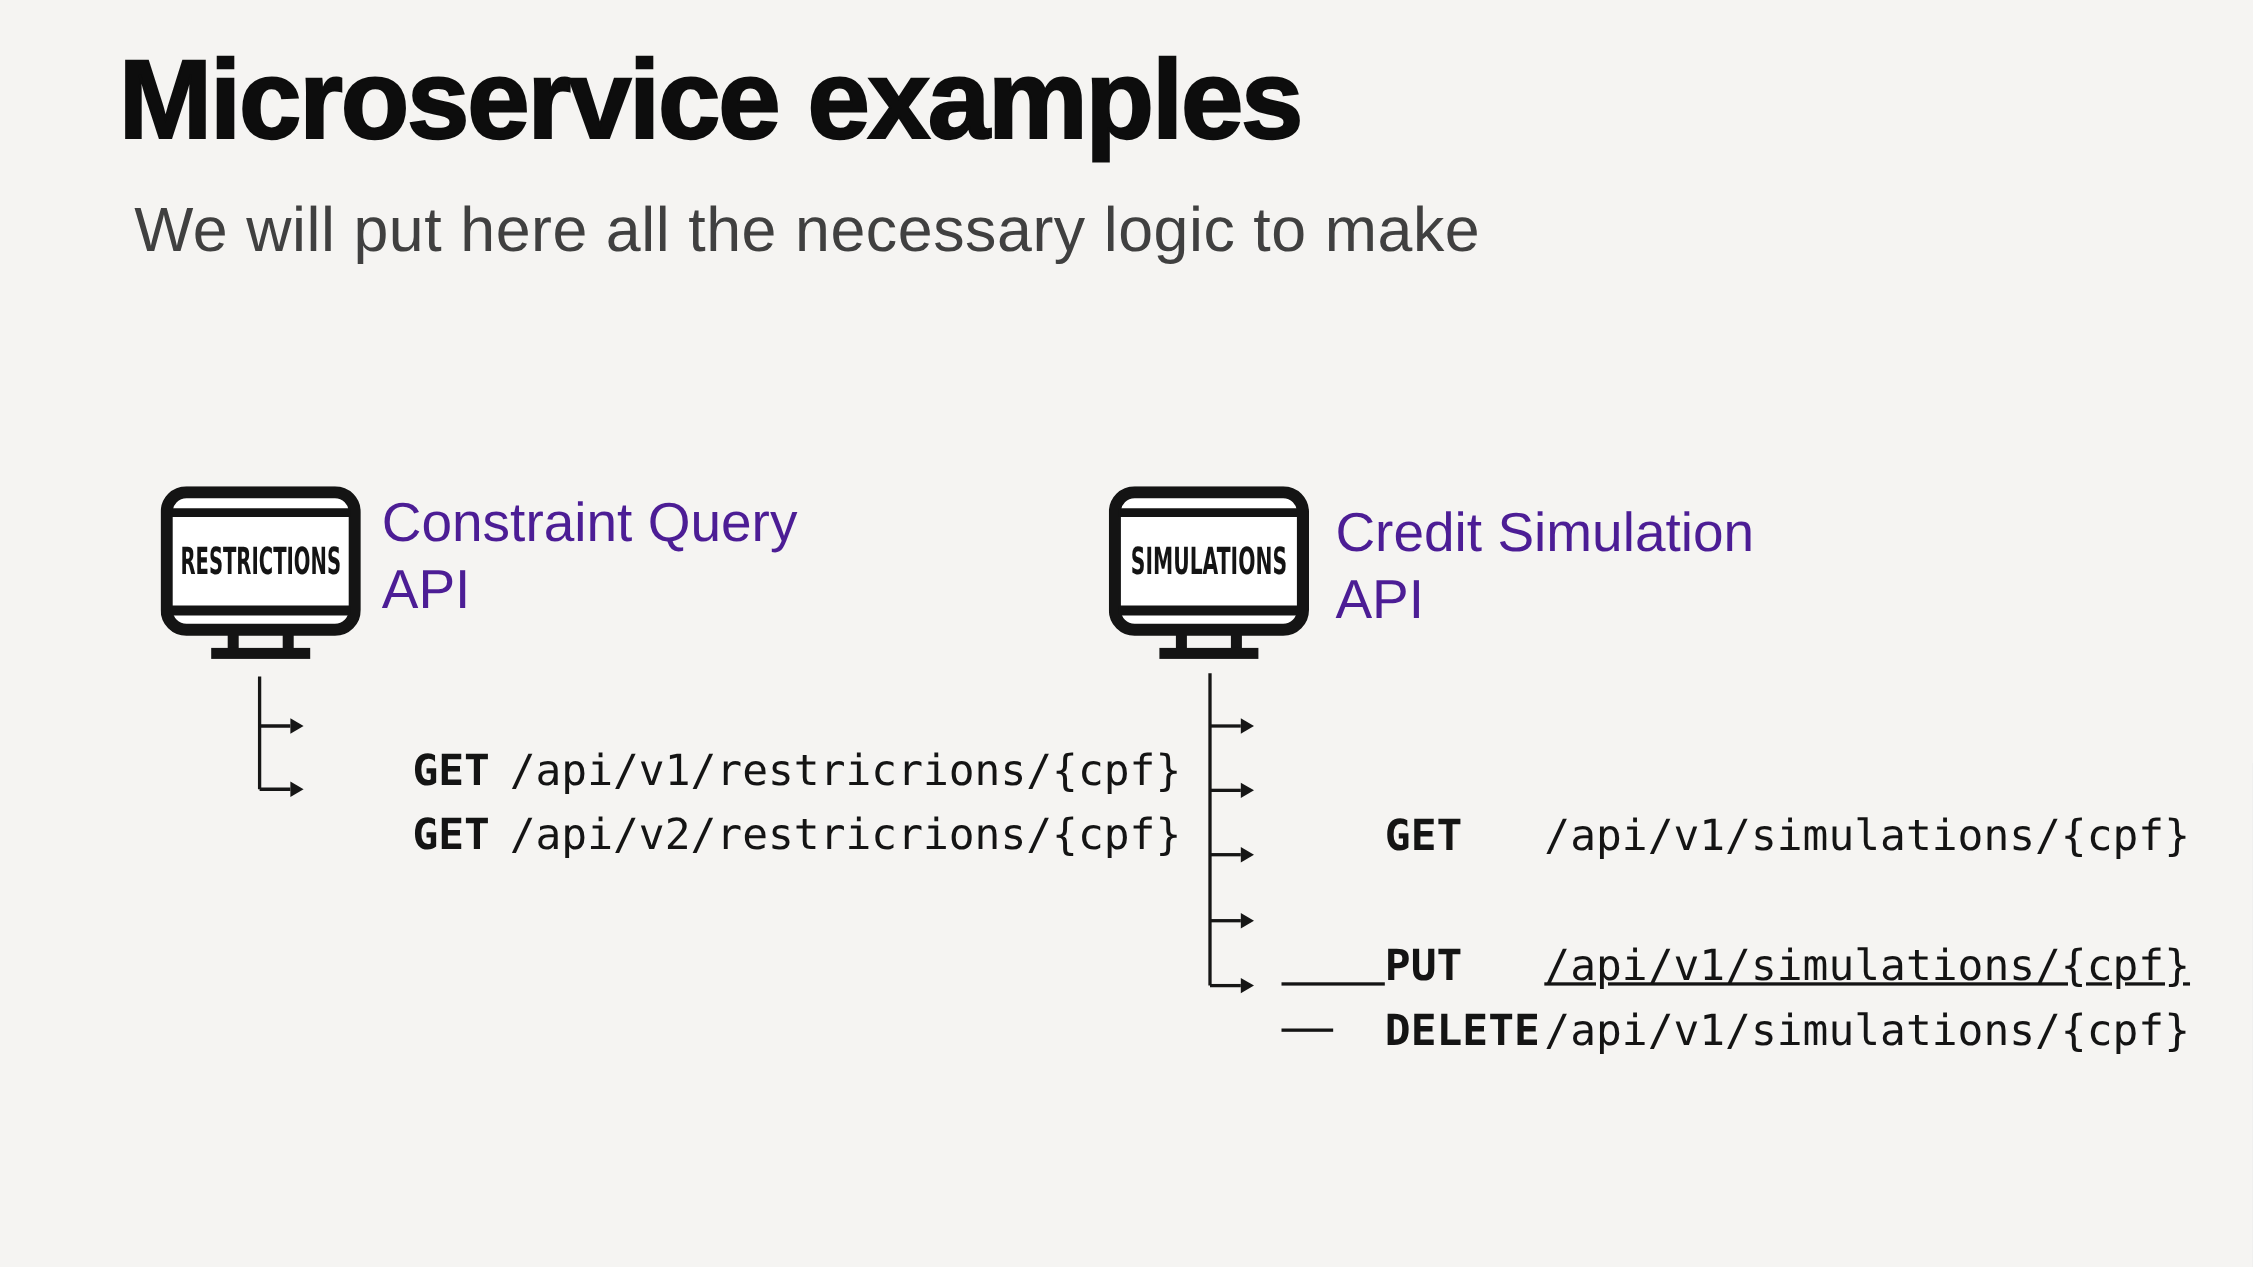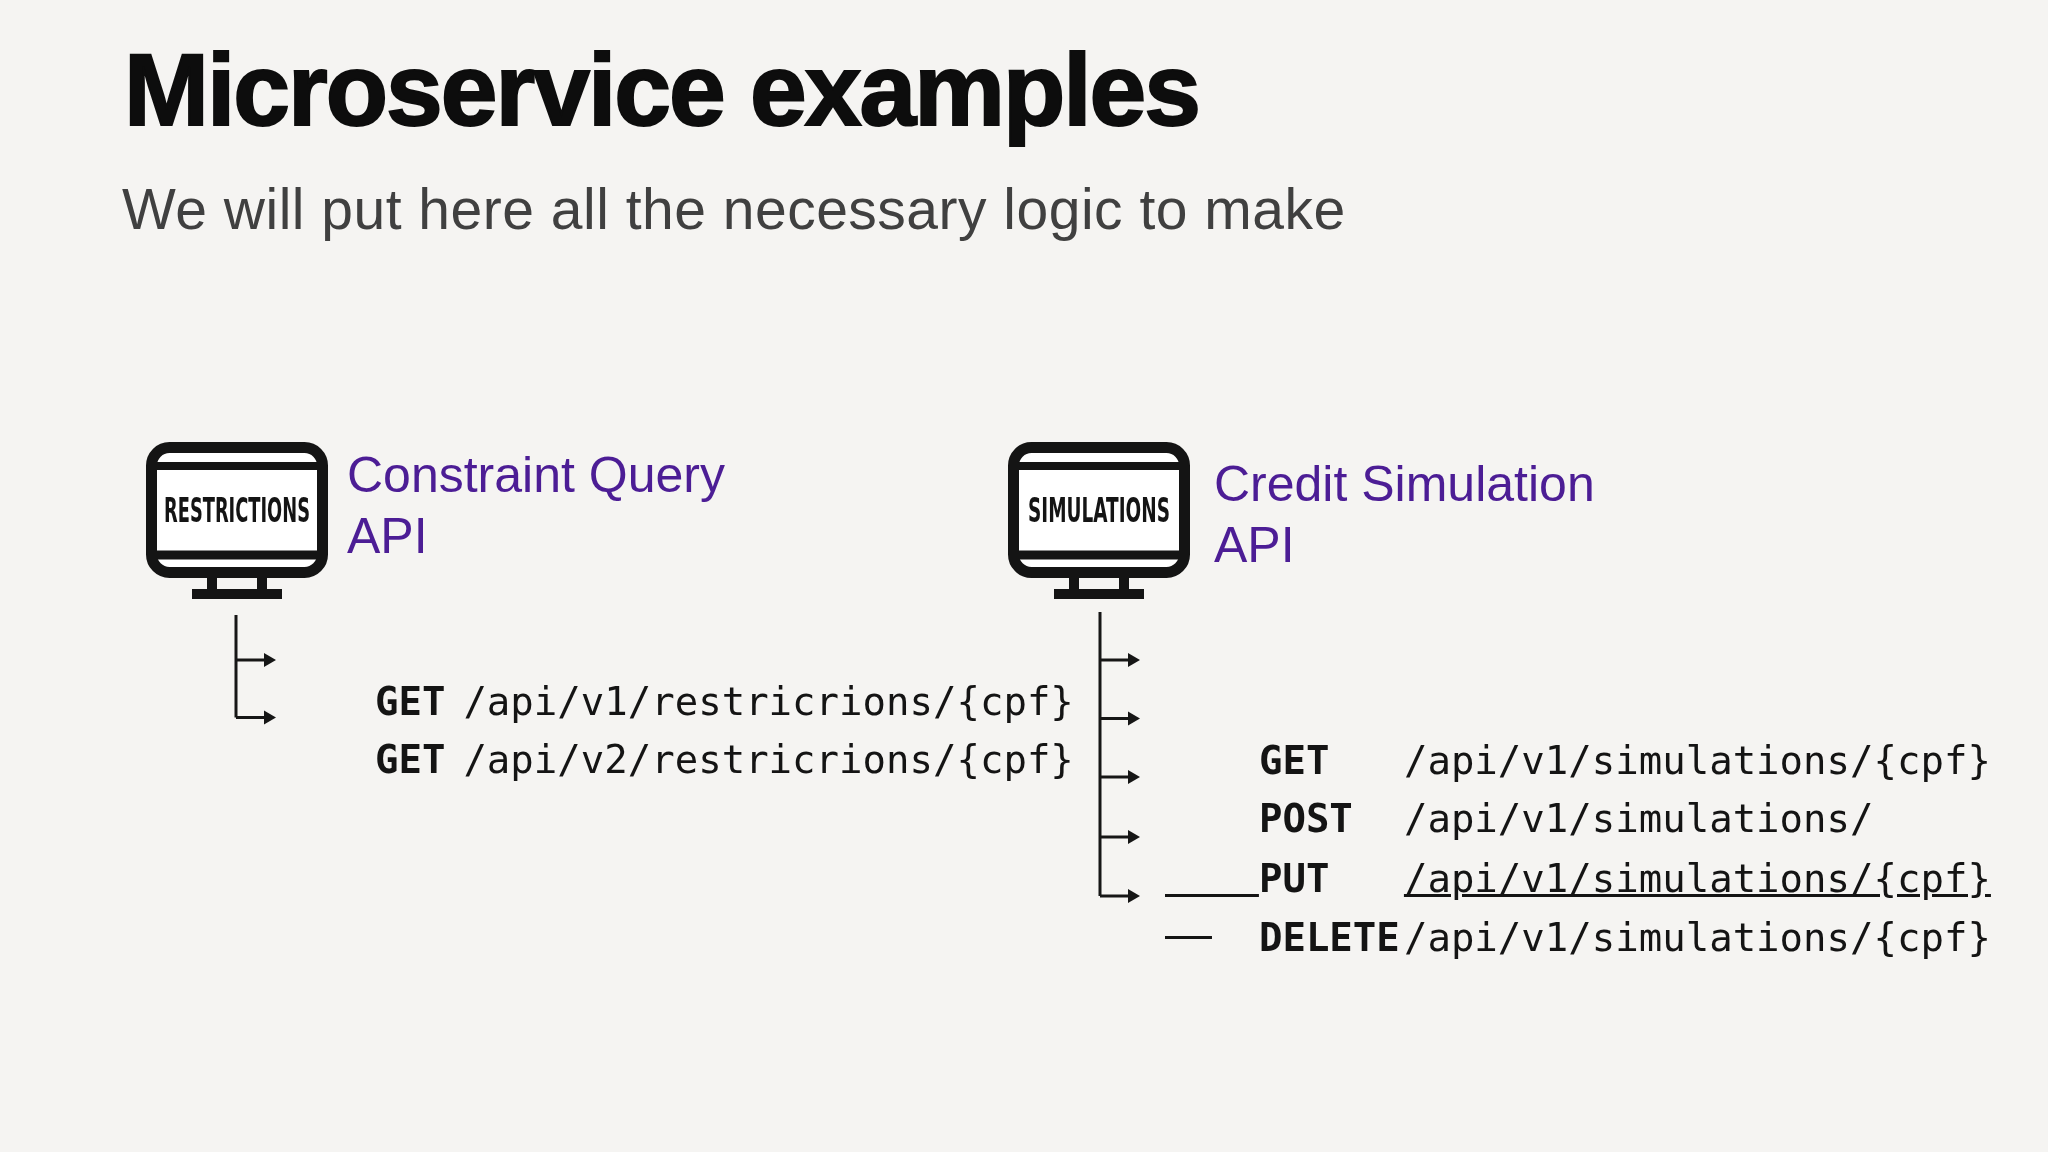--- a/index.html
+++ b/index.html
@@ -5,21 +5,21 @@
   html,body{margin:0;padding:0;background:#e8e8e8;}
   #slide{
     position:relative;
     width:2048px;height:1152px;
     background:#f5f4f2;
     font-family:"Liberation Sans", sans-serif;
     overflow:hidden;
   }
   .abs{position:absolute;}
   .title{
-    left:124px;top:34px;
+    left:108px;top:34px;
     font-size:102px;
     font-weight:bold;
     letter-spacing:-2px;
     line-height:1.1;
     color:#0d0d0d;
     -webkit-text-stroke:2px #0d0d0d;
     white-space:nowrap;
   }
   .subtitle{
     left:122px;top:168px;
@@ -120,23 +120,20 @@
     <polygon points="39,170 51,177 39,184"></polygon>
     <line x1="11" y1="237" x2="39" y2="237"></line>
     <polygon points="39,230 51,237 39,244"></polygon>
     <line x1="11" y1="296" x2="39" y2="296"></line>
     <polygon points="39,289 51,296 39,303"></polygon>
   </svg>
 
   <div class="abs endpoint" style="left:1165px;top:698px;">
     <span class="col-method">GET</span><span>/api/v1/simulations/{cpf}</span>
   </div>
-  <div class="abs endpoint" style="left:1165px;top:756px;">
-    <span class="col-method">POST</span><span>/api/v1/simulations/</span>
-  </div>
   <div class="abs endpoint" style="left:1165px;top:816px;text-decoration:underline;">
     <span class="col-method">PUT</span><span>/api/v1/simulations/{cpf}</span>
   </div>
   <div class="abs endpoint" style="left:1165px;top:875px;">
     <span class="col-method">DELETE</span><span>/api/v1/simulations/{cpf}</span>
   </div>
 
 </div>
 
 </body></html>

